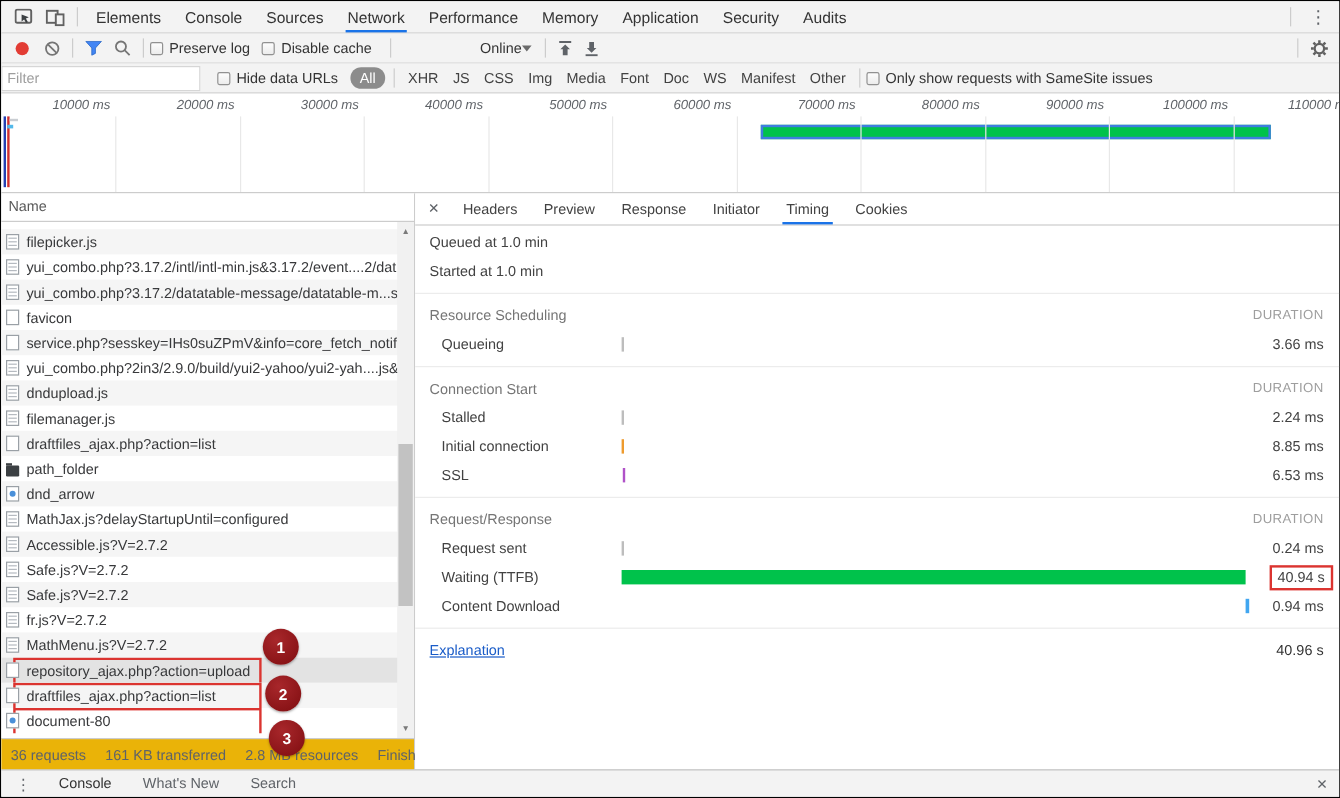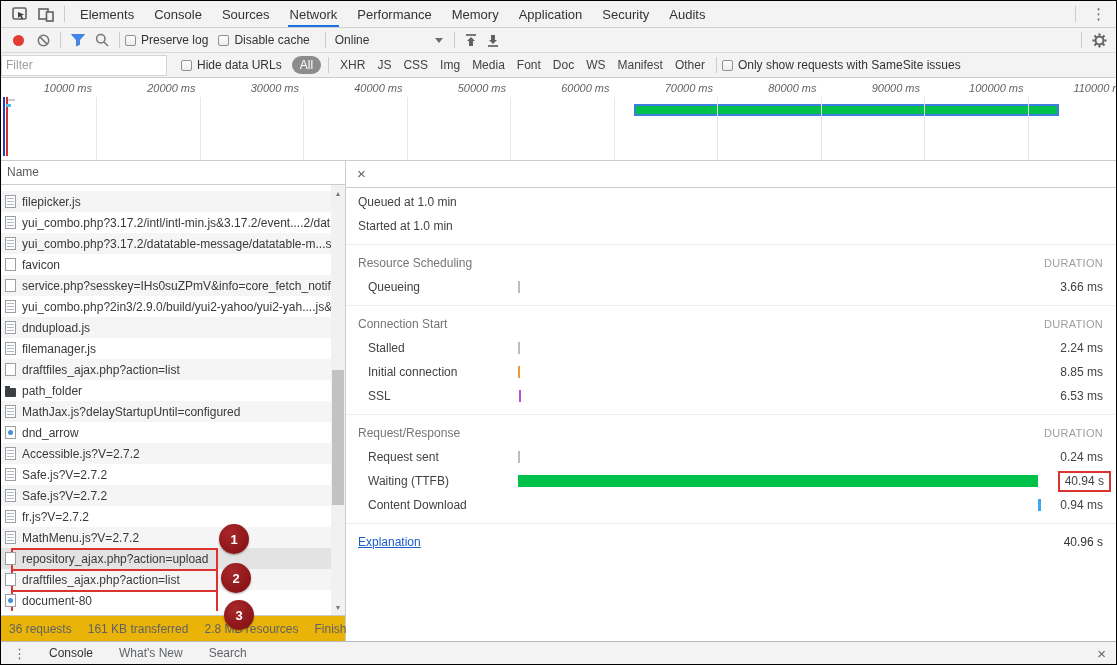--- a/index.html
+++ b/index.html
@@ -13,21 +13,21 @@
   .row-filter { height:25px; border-bottom:1px solid #ccc; }
   .vsep { width:1px; height:16px; background:#ccc; margin:0 5px; flex:none; }
   .spacer { flex:1; }
   .tbtn { display:flex; align-items:center; justify-content:center; padding:0 5px; height:100%; cursor:default; }
   .main-tab { position:relative; padding:0 10px; height:100%; display:flex; align-items:center; font-size:13px; color:#333; white-space:nowrap; }
   .main-tab.selected::after { content:''; position:absolute; left:8px; right:8px; bottom:0; height:2px; background:#1a73e8; }
   .kebab { font-size:15px; color:#5f6368; padding:0 10px; }
   .record-dot { width:11px; height:11px; border-radius:50%; background:#e23c34; margin:0 8px 0 4px; }
   .cb { width:11px; height:11px; border:1px solid #919191; border-radius:2px; background:linear-gradient(#fdfdfd,#ececec); margin-right:5px; flex:none; }
   .cb-label { font-size:12px; color:#333; margin-right:10px; white-space:nowrap; }
-  .dd { display:flex; align-items:center; width:118px; justify-content:space-between; padding:0 6px 0 4px; }
+  .dd { display:flex; align-items:center; width:118px; justify-content:flex-end; padding:0 6px 0 4px; }
   .dd-label { font-size:12px; color:#333; }
   .dd-arrow { width:0; height:0; border-left:4px solid transparent; border-right:4px solid transparent; border-top:5px solid #6b6b6b; }
   .filter-input { width:166px; height:21px; border:1px solid #d6d6d6; background:#fff; font-size:12px; padding:0 4px; margin-right:14px; outline:none; font-family:"Liberation Sans",sans-serif; }
   .filter-input::placeholder { color:#9e9e9e; }
   .type-pill { font-size:12px; color:#424242; padding:2px 6px; white-space:nowrap; }
   .type-pill.selected { background:#8c8c8c; color:#fff; border-radius:9px; padding:2px 8px; margin-right:2px; }
 
   
   .overview { position:relative; height:83px; border-bottom:1px solid #ccc; background:#fff; overflow:hidden;font-style:italic; }
   .ov-tick-label { position:absolute; top:4px; width:72px; text-align:right; font-size:11px; color:#5f6368; }
@@ -286,26 +286,26 @@
           </div>
           <div class="req-row">
             <span class="ric doc"></span>
             <span>draftfiles_ajax.php?action=list</span>
           </div>
           <div class="req-row">
             <span class="ric folder"></span>
             <span>path_folder</span>
           </div>
           <div class="req-row">
-            <span class="ric script"></span>
-            <span>MathJax.js?delayStartupUntil=configured</span>
-          </div>
-          <div class="req-row">
             <span class="ric image"></span>
             <span>dnd_arrow</span>
+          </div>
+          <div class="req-row">
+            <span class="ric script"></span>
+            <span>MathJax.js?delayStartupUntil=configured</span>
           </div>
           <div class="req-row">
             <span class="ric script"></span>
             <span>Accessible.js?V=2.7.2</span>
           </div>
           <div class="req-row">
             <span class="ric script"></span>
             <span>Safe.js?V=2.7.2</span>
           </div>
           <div class="req-row">
@@ -345,20 +345,28 @@
           <span class="sb-sep"></span>
           <span class="sb-item">2.8 MB resources</span>
           <span class="sb-sep"></span>
           <span class="sb-item">Finish</span>
         </div>
     </div>
 
     <div class="right-panel">
       <div class="detail-tabstrip">
         <span class="dt-close">×</span>
+        <div style="display:flex;height:100%;" id="detail-tabs">
+            <div class="dt-tab">Headers</div>
+            <div class="dt-tab">Preview</div>
+            <div class="dt-tab">Response</div>
+            <div class="dt-tab">Initiator</div>
+            <div class="dt-tab selected">Timing</div>
+            <div class="dt-tab">Cookies</div>
+          </div>
       </div>
       <div class="timing-body">
         <div class="t-line">Queued at 1.0 min</div>
         <div class="t-line">Started at 1.0 min</div>
         <div class="hsep"></div>
         <div id="timing-sections">
             <div class="t-sec-head">
               <span>Resource Scheduling</span>
               <span class="t-duration">DURATION</span>
             </div>

